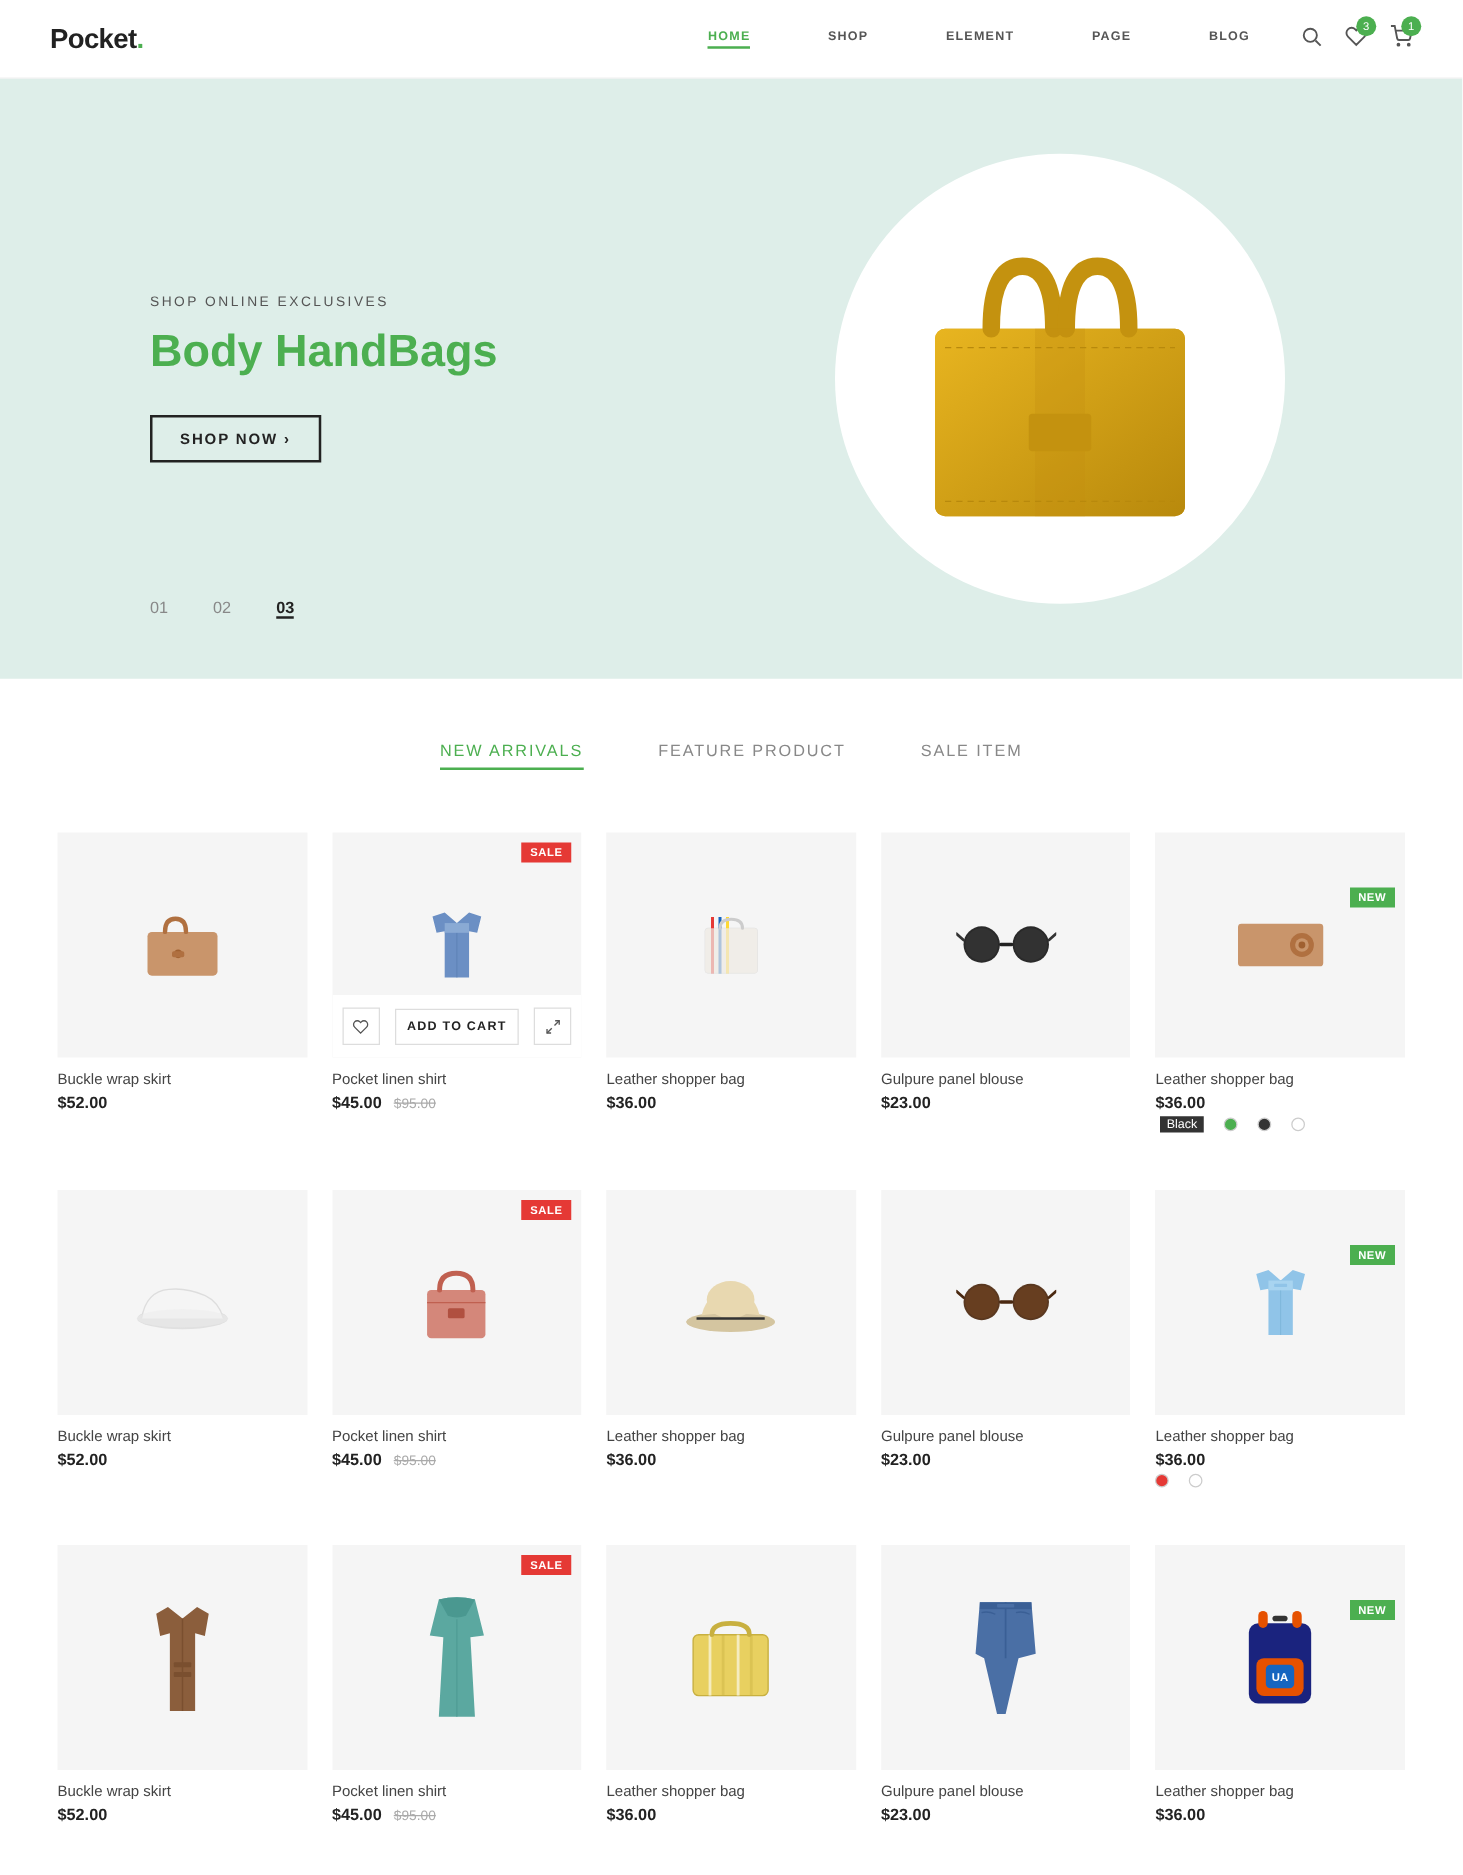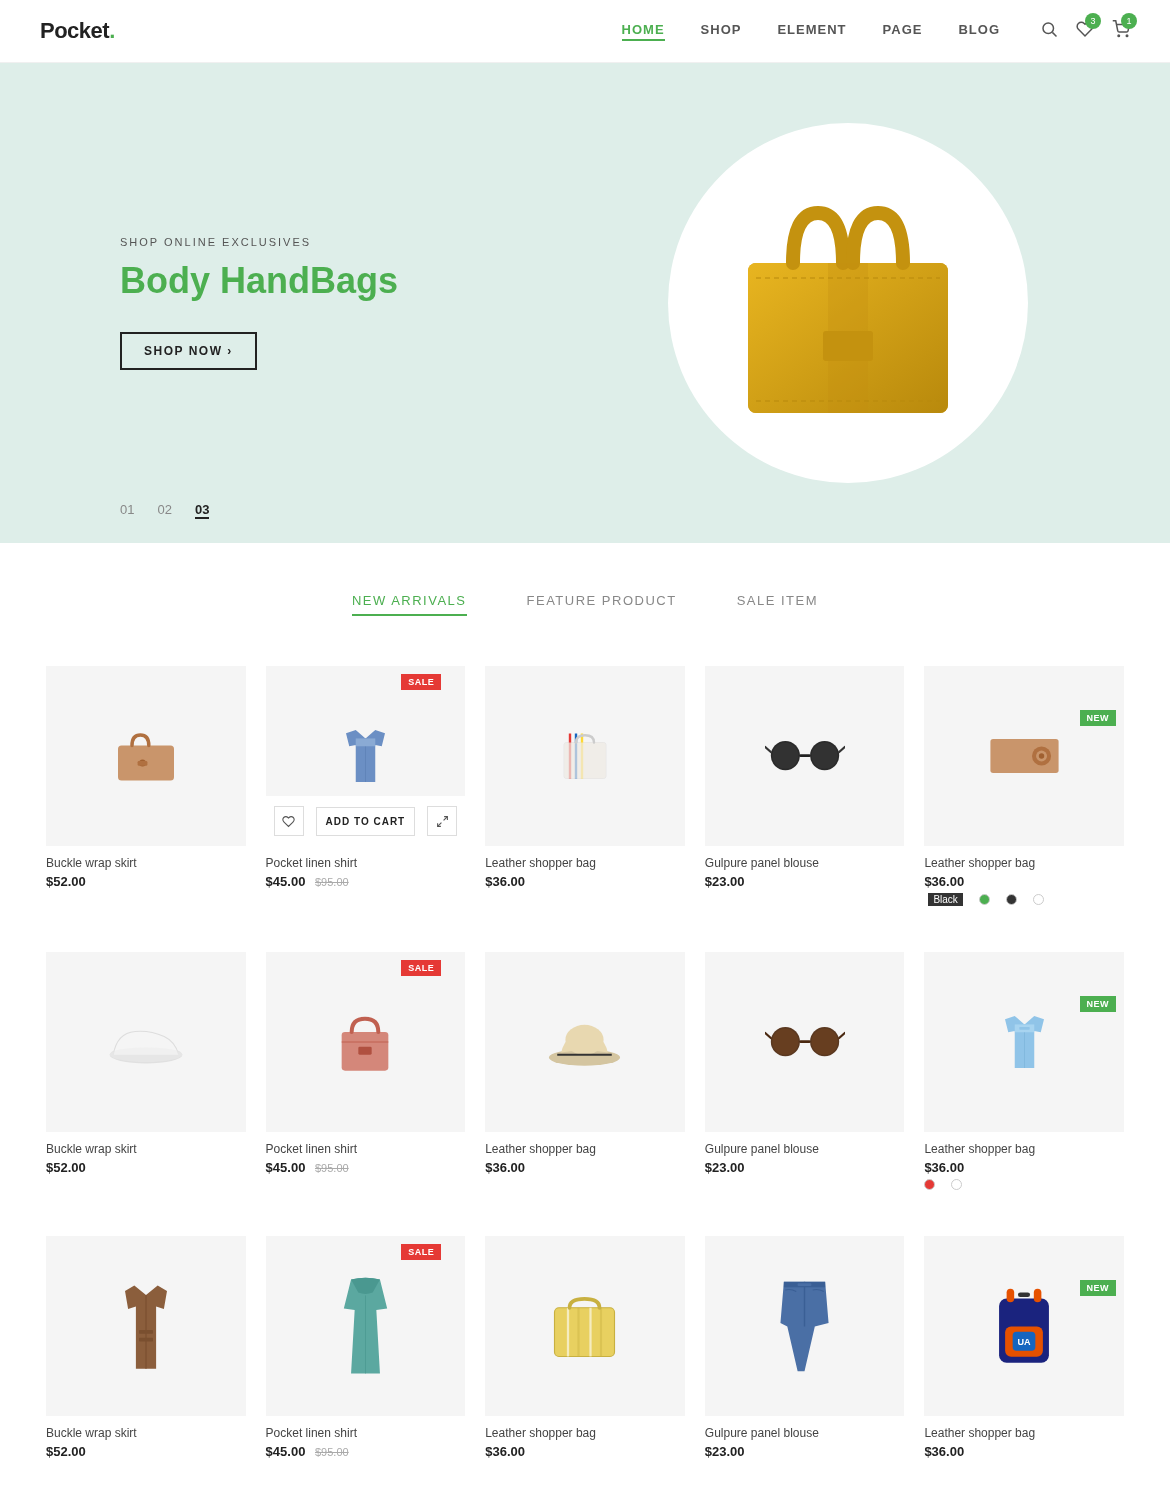--- a/index.html
+++ b/index.html
@@ -18,25 +18,26 @@
       font-weight: 700;
       color: #222;
       margin-right: auto;
       letter-spacing: -0.5px;
     }
     .logo span { color: #222; }
     .logo .dot { color: #4caf50; }
     nav { display: flex; gap: 36px; margin-right: 40px; }
     nav a {
       text-decoration: none;
-      font-size: 13px;
+      font-size: 10px;
       font-weight: 600;
       letter-spacing: 1px;
       color: #555;
       text-transform: uppercase;
+      margin-left: 26px;
     }
     nav a.active { color: #4caf50; border-bottom: 2px solid #4caf50; padding-bottom: 2px; }
     .header-icons { display: flex; gap: 18px; align-items: center; }
     .header-icons .icon-wrap { position: relative; cursor: pointer; }
     .header-icons .badge {
       position: absolute;
       top: -7px;
       right: -7px;
       background: #4caf50;
       color: #fff;
@@ -77,24 +78,24 @@
       font-weight: 600;
       letter-spacing: 1.5px;
       text-transform: uppercase;
       color: #222;
       cursor: pointer;
       background: transparent;
     }
     .hero-btn:after { content: ' ›'; }
     .hero-indicators {
       position: absolute;
-      bottom: 24px;
+      bottom: 48px;
       left: 120px;
       display: flex;
-      gap: 23px;
+      gap: 36px;
     }
     .hero-indicators span {
       font-size: 13px;
       color: #888;
       cursor: pointer;
     }
     .hero-indicators span.active {
       color: #222;
       font-weight: 700;
       border-bottom: 2px solid #222;
@@ -156,21 +157,21 @@
       height: 180px;
       display: flex;
       align-items: center;
       justify-content: center;
       position: relative;
       overflow: hidden;
     }
     .badge-sale {
       position: absolute;
       top: 8px;
-      right: 24px;
+      right: 8px;
       background: #e53935;
       color: #fff;
       font-size: 9px;
       font-weight: 700;
       padding: 3px 7px;
       letter-spacing: 0.5px;
       text-transform: uppercase;
     }
     .badge-new {
       position: absolute;

